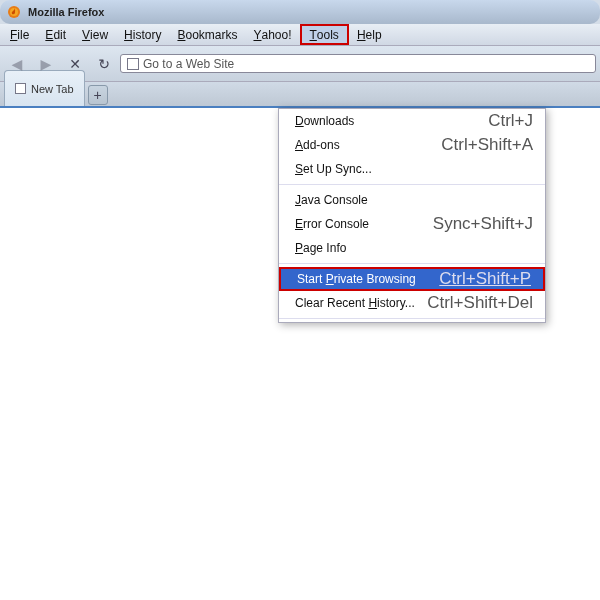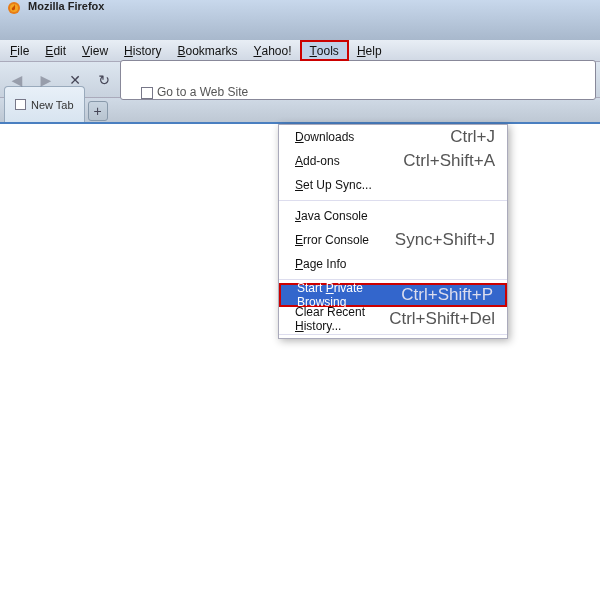--- a/index.html
+++ b/index.html
@@ -8,25 +8,26 @@
       height: 600px;
       overflow: hidden;
       font-family: 'Segoe UI', Tahoma, Arial, sans-serif;
       font-size: 12px;
       background: #d4dde8;
     }
 
     
     .title-bar {
       background: linear-gradient(to bottom, #c8d8ec, #a8b8cc);
-      height: 40px;
-      display: flex;
-      align-items: flex-start;
+      height: 24px;
+      display: flex;
+      align-items: center;
       padding: 0 6px;
       gap: 6px;
+      border-radius: 10px;
     }
     .title-bar-icon {
       width: 16px;
       height: 16px;
     }
     .title-bar-text {
       font-size: 11px;
       color: #222;
       font-weight: bold;
     }
@@ -77,29 +78,29 @@
       cursor: pointer;
       font-size: 14px;
       color: #445;
     }
     .nav-btn.disabled {
       opacity: 0.4;
       cursor: default;
     }
     .address-bar {
       flex: 1;
-      height: 40px;
+      height: 19px;
       border: 1px solid #889;
       background: white;
       border-radius: 3px;
-      padding: 0 20px;
+      padding: 0 6px;
       font-size: 12px;
       color: #444;
       display: flex;
-      align-items: flex-end;
+      align-items: center;
       gap: 4px;
     }
     .address-checkbox {
       width: 12px;
       height: 12px;
       border: 1px solid #778;
       background: white;
     }
     .address-text {
       color: #555;
@@ -156,21 +157,21 @@
     .main-content {
       background: white;
       flex: 1;
       height: calc(600px - 24px - 22px - 36px - 26px);
       position: relative;
     }
     .dropdown-menu {
       position: absolute;
       top: 0;
       left: 278px;
-      width: 230px;
+      width: 268px;
       background: white;
       border: 1px solid #aab;
       box-shadow: 2px 2px 8px rgba(0,0,0,0.3);
       z-index: 100;
     }
     .dropdown-item {
       height: 24px;
       display: flex;
       align-items: center;
       justify-content: space-between;
@@ -275,21 +276,21 @@
 
     <div class="dropdown-item">
       <span><u>P</u>age Info</span>
       <span class="shortcut"></span>
     </div>
 
     <div class="dropdown-separator"></div>
 
     <div class="dropdown-item highlighted" style="border: 2px solid #cc0000; background: #3366cc; color: white;">
       <span>Start <u>P</u>rivate Browsing</span>
-      <span class="shortcut" style="color:#dde;">Ctrl+Shift+P</span>
+      <span class="shortcut" style="color:#dde;text-decoration:underline;">Ctrl+Shift+P</span>
     </div>
 
     <div class="dropdown-item">
       <span>Clear Recent <u>H</u>istory...</span>
       <span class="shortcut">Ctrl+Shift+Del</span>
     </div>
 
     <div class="dropdown-separator"></div>
 
   </div>

